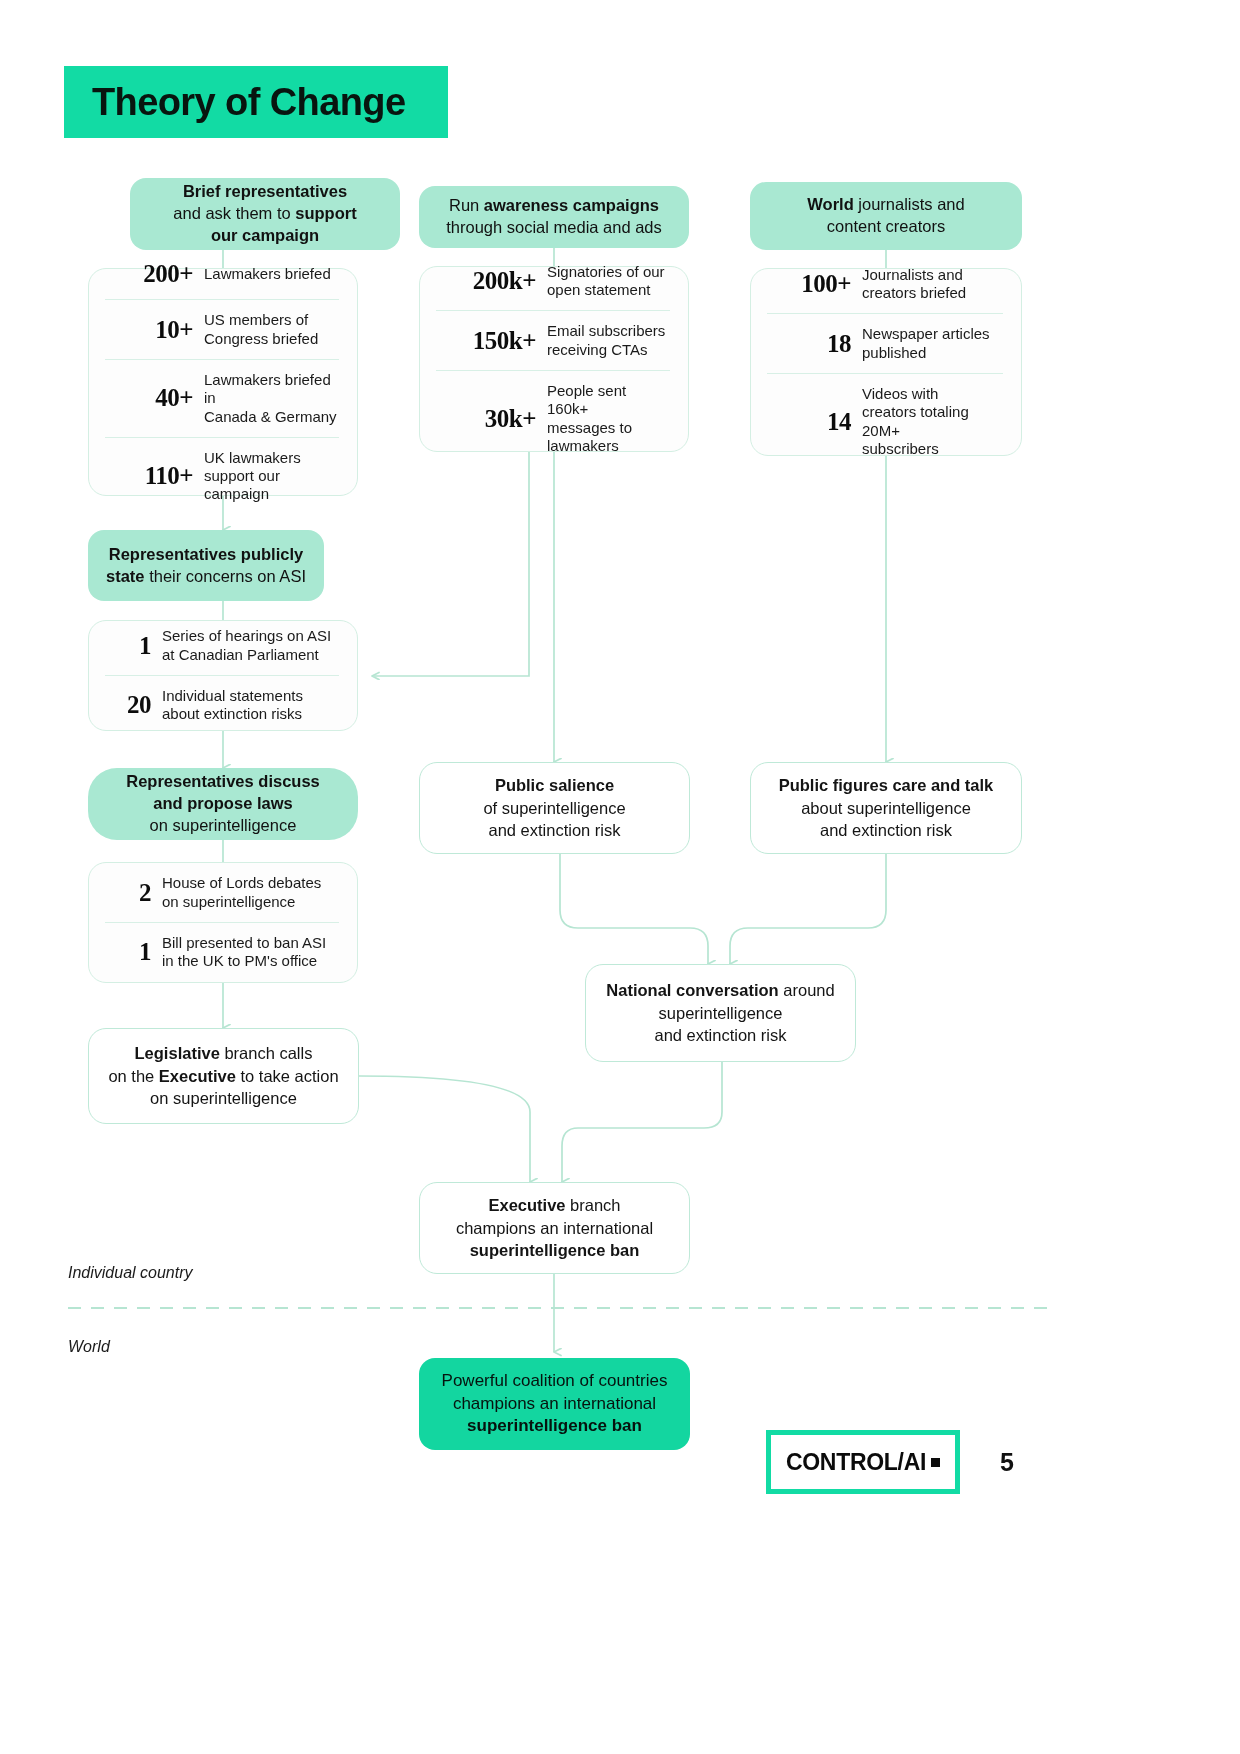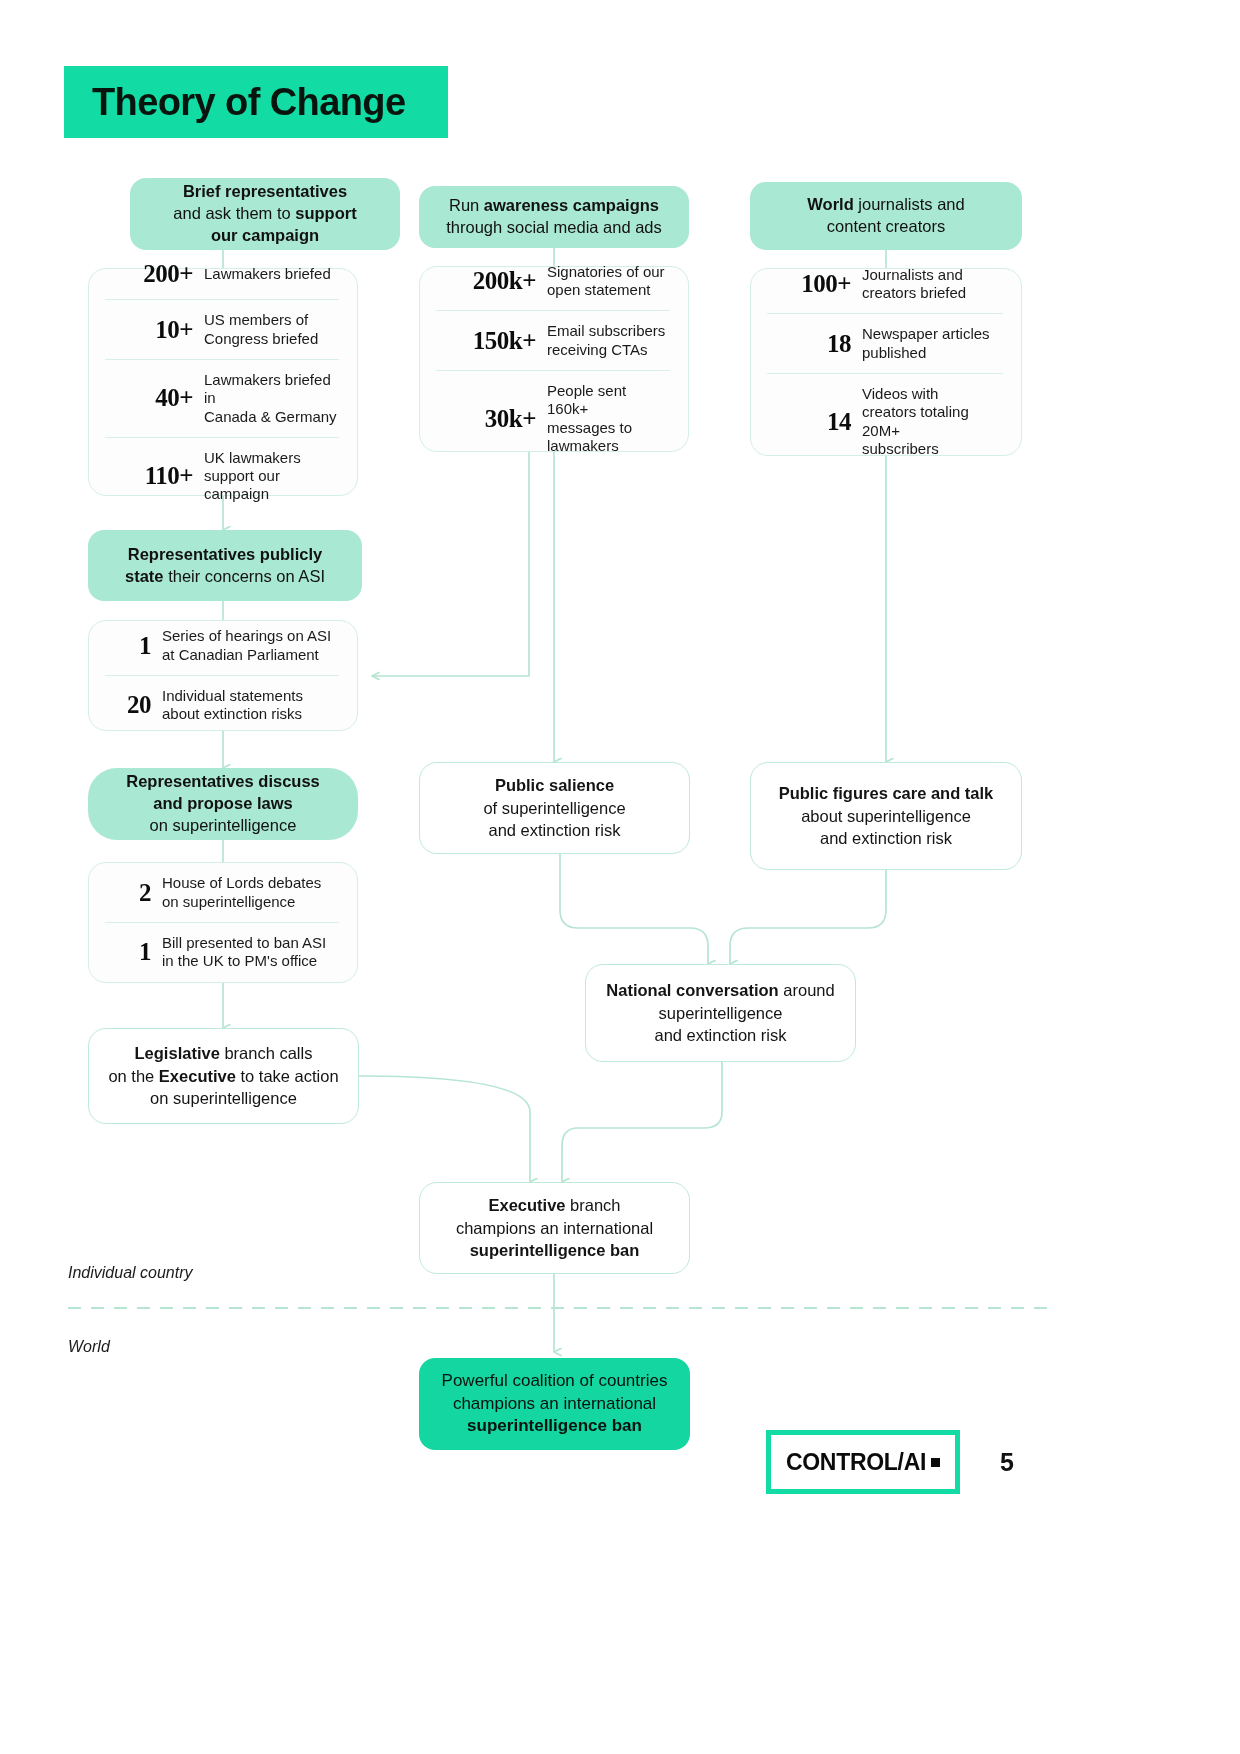--- a/index.html
+++ b/index.html
@@ -158,21 +158,21 @@
       <div class="srow">
         <div class="snum">40+</div>
         <div class="slab">Lawmakers briefed in<br>Canada &amp; Germany</div>
       </div>
       <div class="srow">
         <div class="snum">110+</div>
         <div class="slab">UK lawmakers<br>support our campaign</div>
       </div>
     </div>
 
-  <div class="node mint" style="left:88px;top:530px;width:274px;height:71px;">
+  <div class="node mint" style="left:88px;top:530px;width:236px;height:71px;">
     <div class="txt"><b>Representatives publicly</b><br><b>state</b> their concerns on ASI</div>
   </div>
 
   <div class="stats sw-d" style="left:88px;top:620px;width:270px;height:111px;">
       <div class="srow">
         <div class="snum">1</div>
         <div class="slab">Series of hearings on ASI<br>at Canadian Parliament</div>
       </div>
       <div class="srow">
         <div class="snum">20</div>
@@ -246,21 +246,21 @@
       <div class="srow">
         <div class="snum">18</div>
         <div class="slab">Newspaper articles<br>published</div>
       </div>
       <div class="srow">
         <div class="snum">14</div>
         <div class="slab">Videos with<br>creators totaling 20M+<br>subscribers</div>
       </div>
     </div>
 
-  <div class="node outline" style="left:750px;top:762px;width:272px;height:108px;">
+  <div class="node outline" style="left:750px;top:762px;width:272px;height:92px;">
     <div class="txt"><b>Public figures care and talk</b><br>about superintelligence<br>and extinction risk</div>
   </div>
 
   <div class="sec-label" style="left:68px;top:1264px;">Individual country</div>
   <div class="sec-label" style="left:68px;top:1338px;">World</div>
 
   <div class="logo">
     <span class="lw">CONTROL/AI</span>
     <span class="dot"></span>
   </div>

